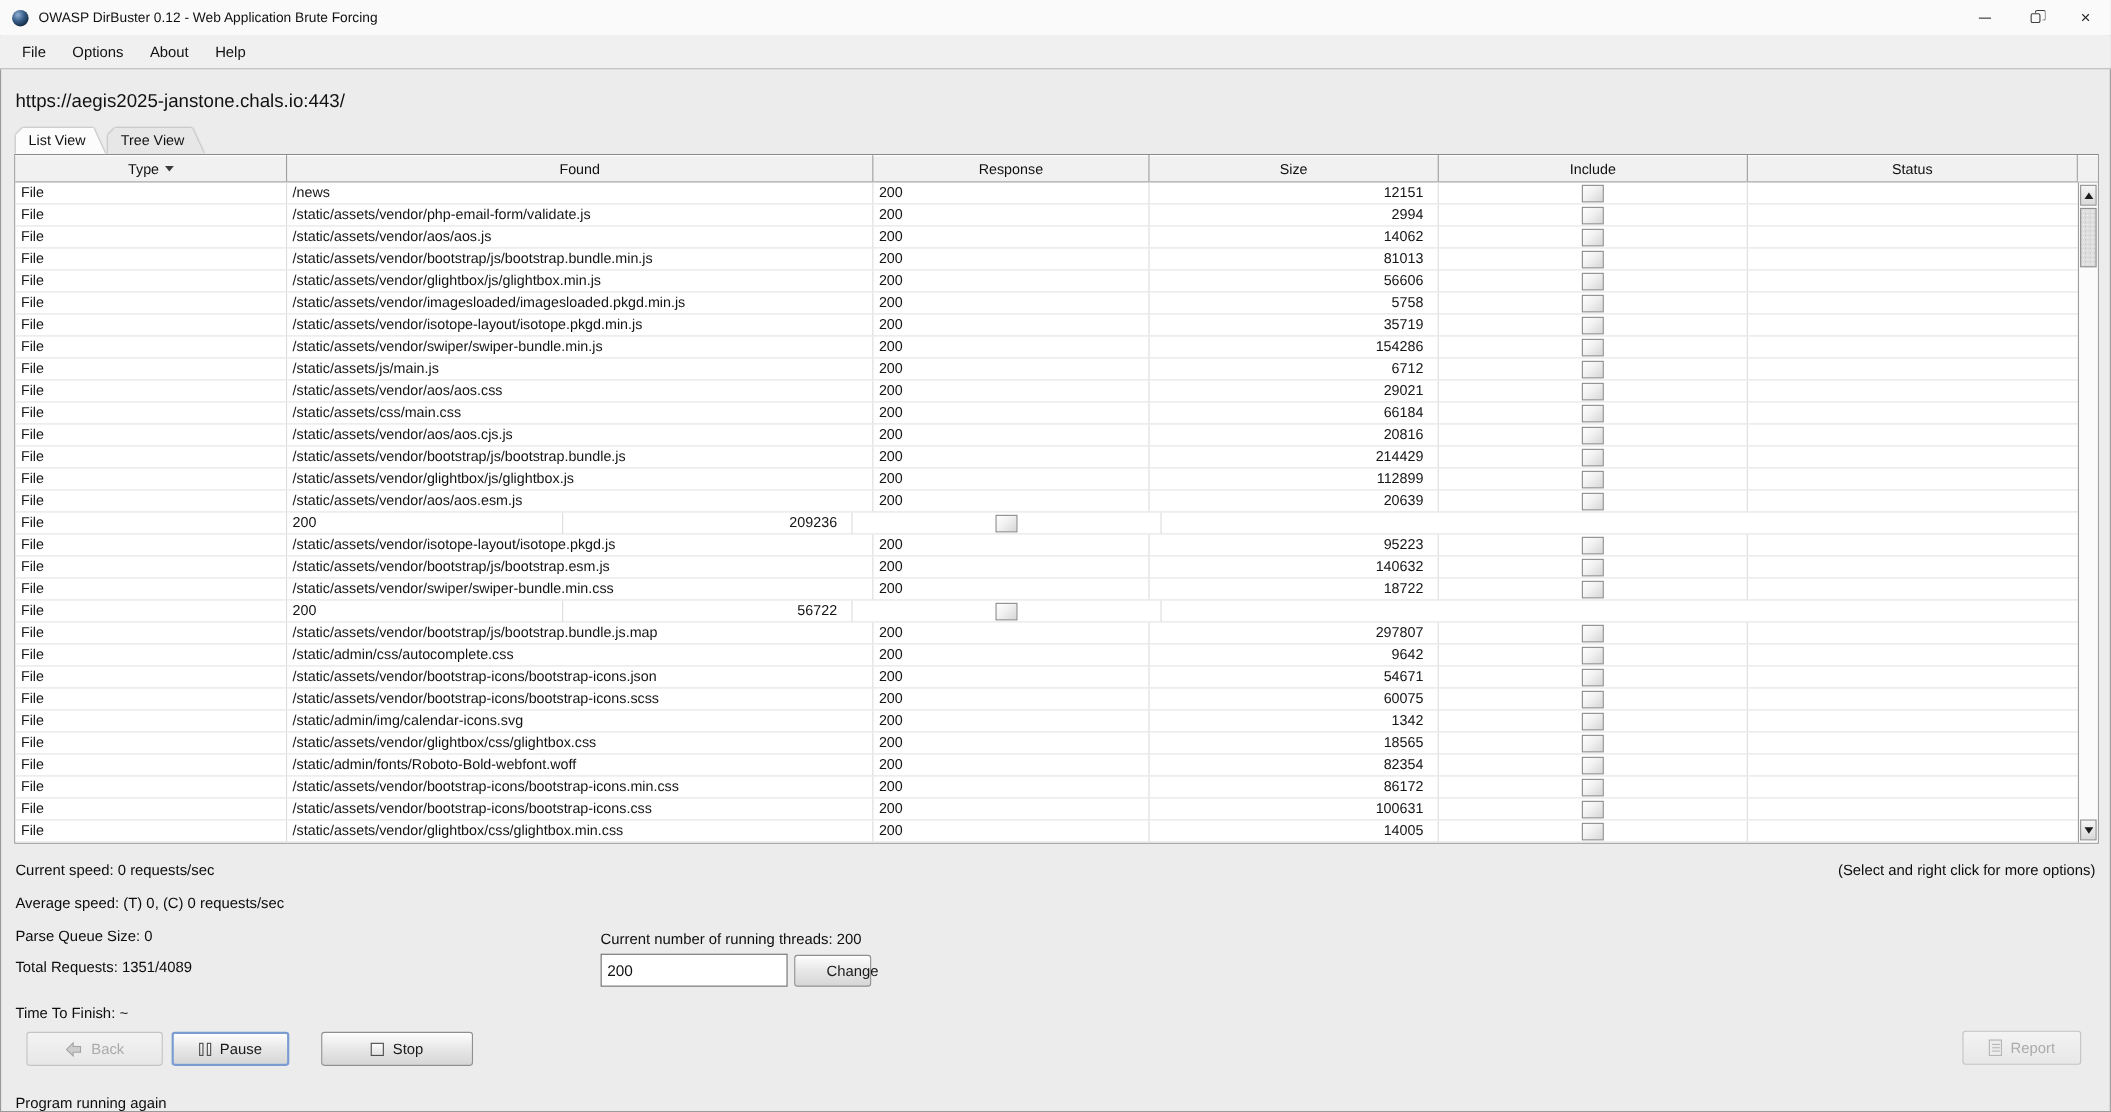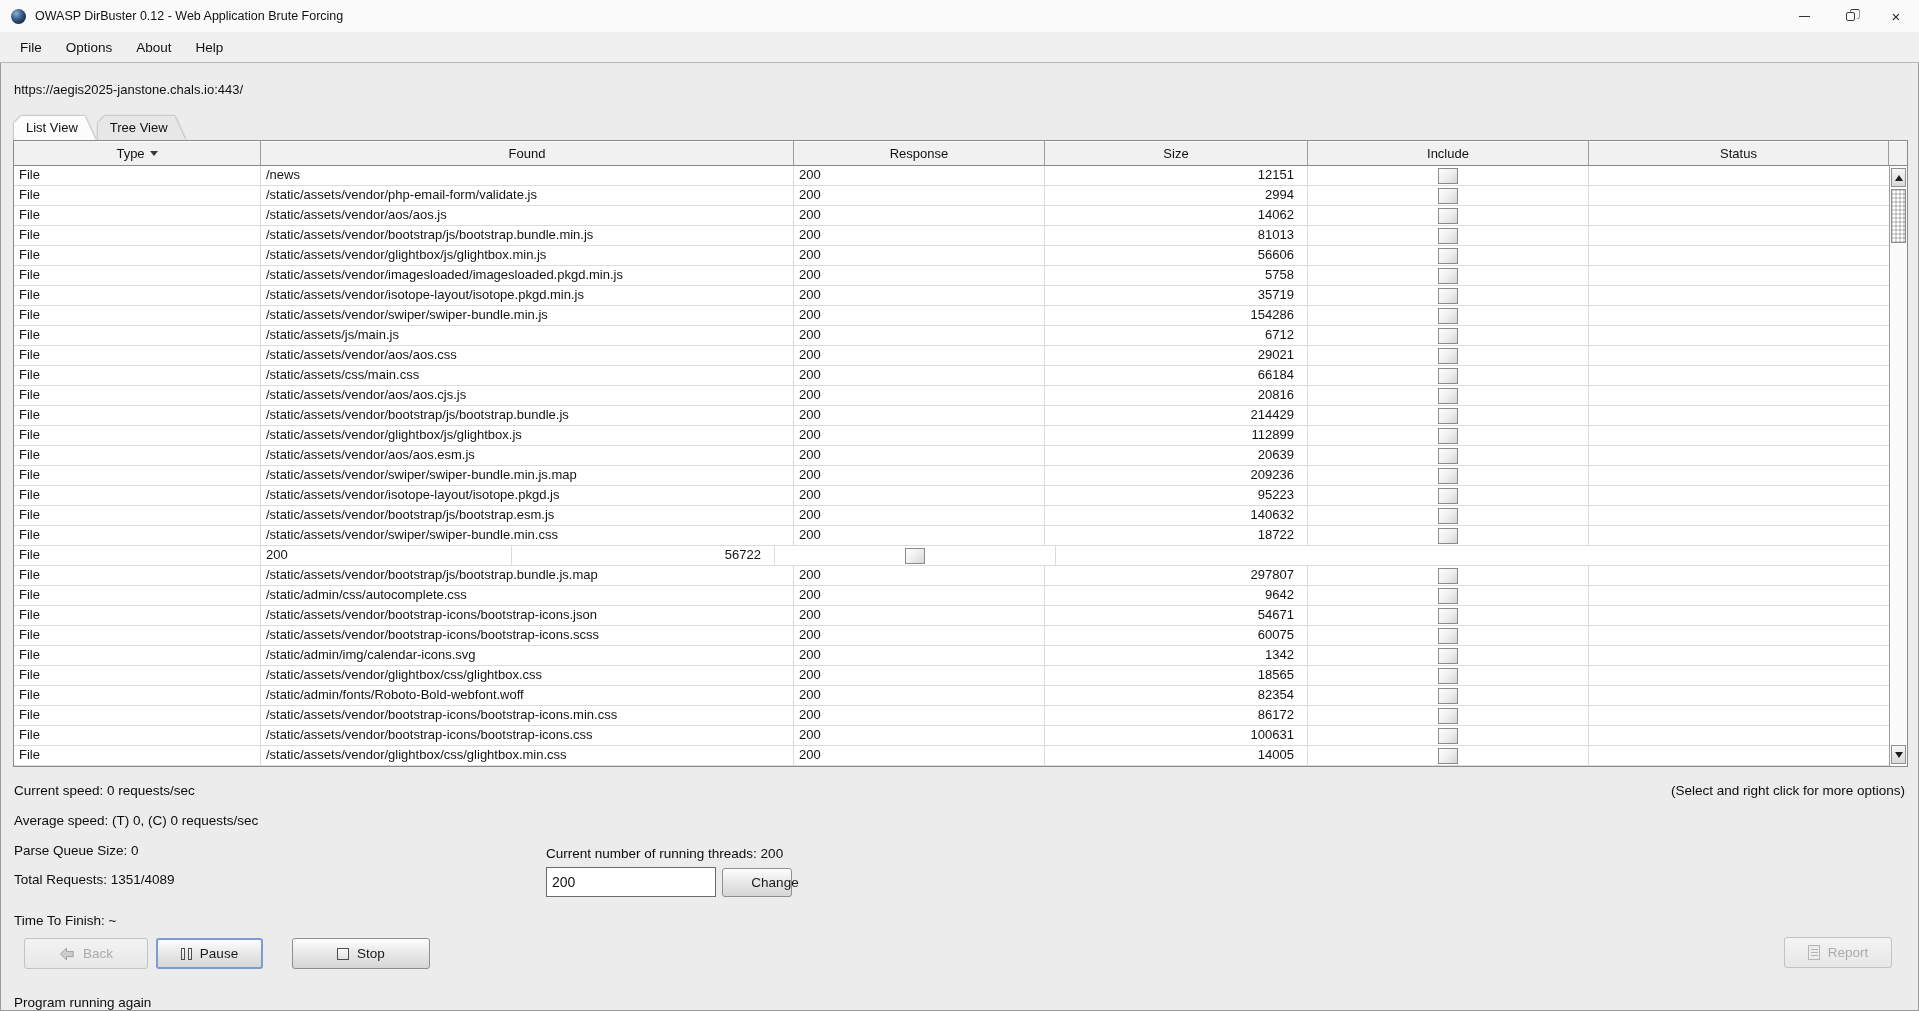--- a/index.html
+++ b/index.html
@@ -25,21 +25,21 @@
   .restore-glyph::before { content:""; position:absolute; top:-4px; left:3px; width:8px; height:8px; border:1px solid #3c3c3c; border-radius:2px;
     clip-path: polygon(0 0, 100% 0, 100% 100%, 72% 100%, 72% 30%, 0 30%); }
   .close-glyph { font-size:15px; color:#222; line-height:1; }
 
   
   .menubar { position:absolute; top:32px; left:0; right:0; height:31px; background:#f0f0f0;
     border-bottom:1px solid #b9b9b9; display:flex; align-items:center; padding-left:8px; }
   .menu-item { padding:5px 12px; font-size:13.5px; color:#111; }
 
   
-  .url { position:absolute; left:14px; top:82px; font-size:13px; color:#111; }
+  .url { position:absolute; left:14px; top:82px; font-size:17px; color:#111; }
 
   
   .tabs { position:absolute; left:14px; top:115px; display:flex; height:25px; align-items:flex-end; }
   .tab { filter: drop-shadow(0 0 1px #8a8a8a); margin-right:2px; }
   .tab-shape { clip-path: polygon(0 100%, 0 7px, 7px 0, calc(100% - 11px) 0, 100% 100%);
     background:#e7e7e7; padding:4px 18px 5px 12px; font-size:13px; color:#111; }
   .tab.active { z-index:2; }
   .tab.active .tab-shape { background:#fcfcfc; }
 
   
@@ -310,21 +310,20 @@
           <div class="td found" style="width: 533px;">/static/assets/vendor/aos/aos.esm.js</div>
           <div class="td response" style="width: 251px;">200</div>
           <div class="td size" style="width: 263px;">20639</div>
           <div class="td include" style="width: 281px;">
             <div class="cb"></div>
           </div>
           <div class="td status" style="width: 300px;"></div>
         </div>
         <div class="trow">
           <div class="td type" style="width: 247px;">File</div>
-          <div class="td found" style="width: 533px;">/static/assets/vendor/swiper/swiper-bundle.min.js.map</div>
           <div class="td response" style="width: 251px;">200</div>
           <div class="td size" style="width: 263px;">209236</div>
           <div class="td include" style="width: 281px;">
             <div class="cb"></div>
           </div>
           <div class="td status" style="width: 300px;"></div>
         </div>
         <div class="trow">
           <div class="td type" style="width: 247px;">File</div>
           <div class="td found" style="width: 533px;">/static/assets/vendor/isotope-layout/isotope.pkgd.js</div>

